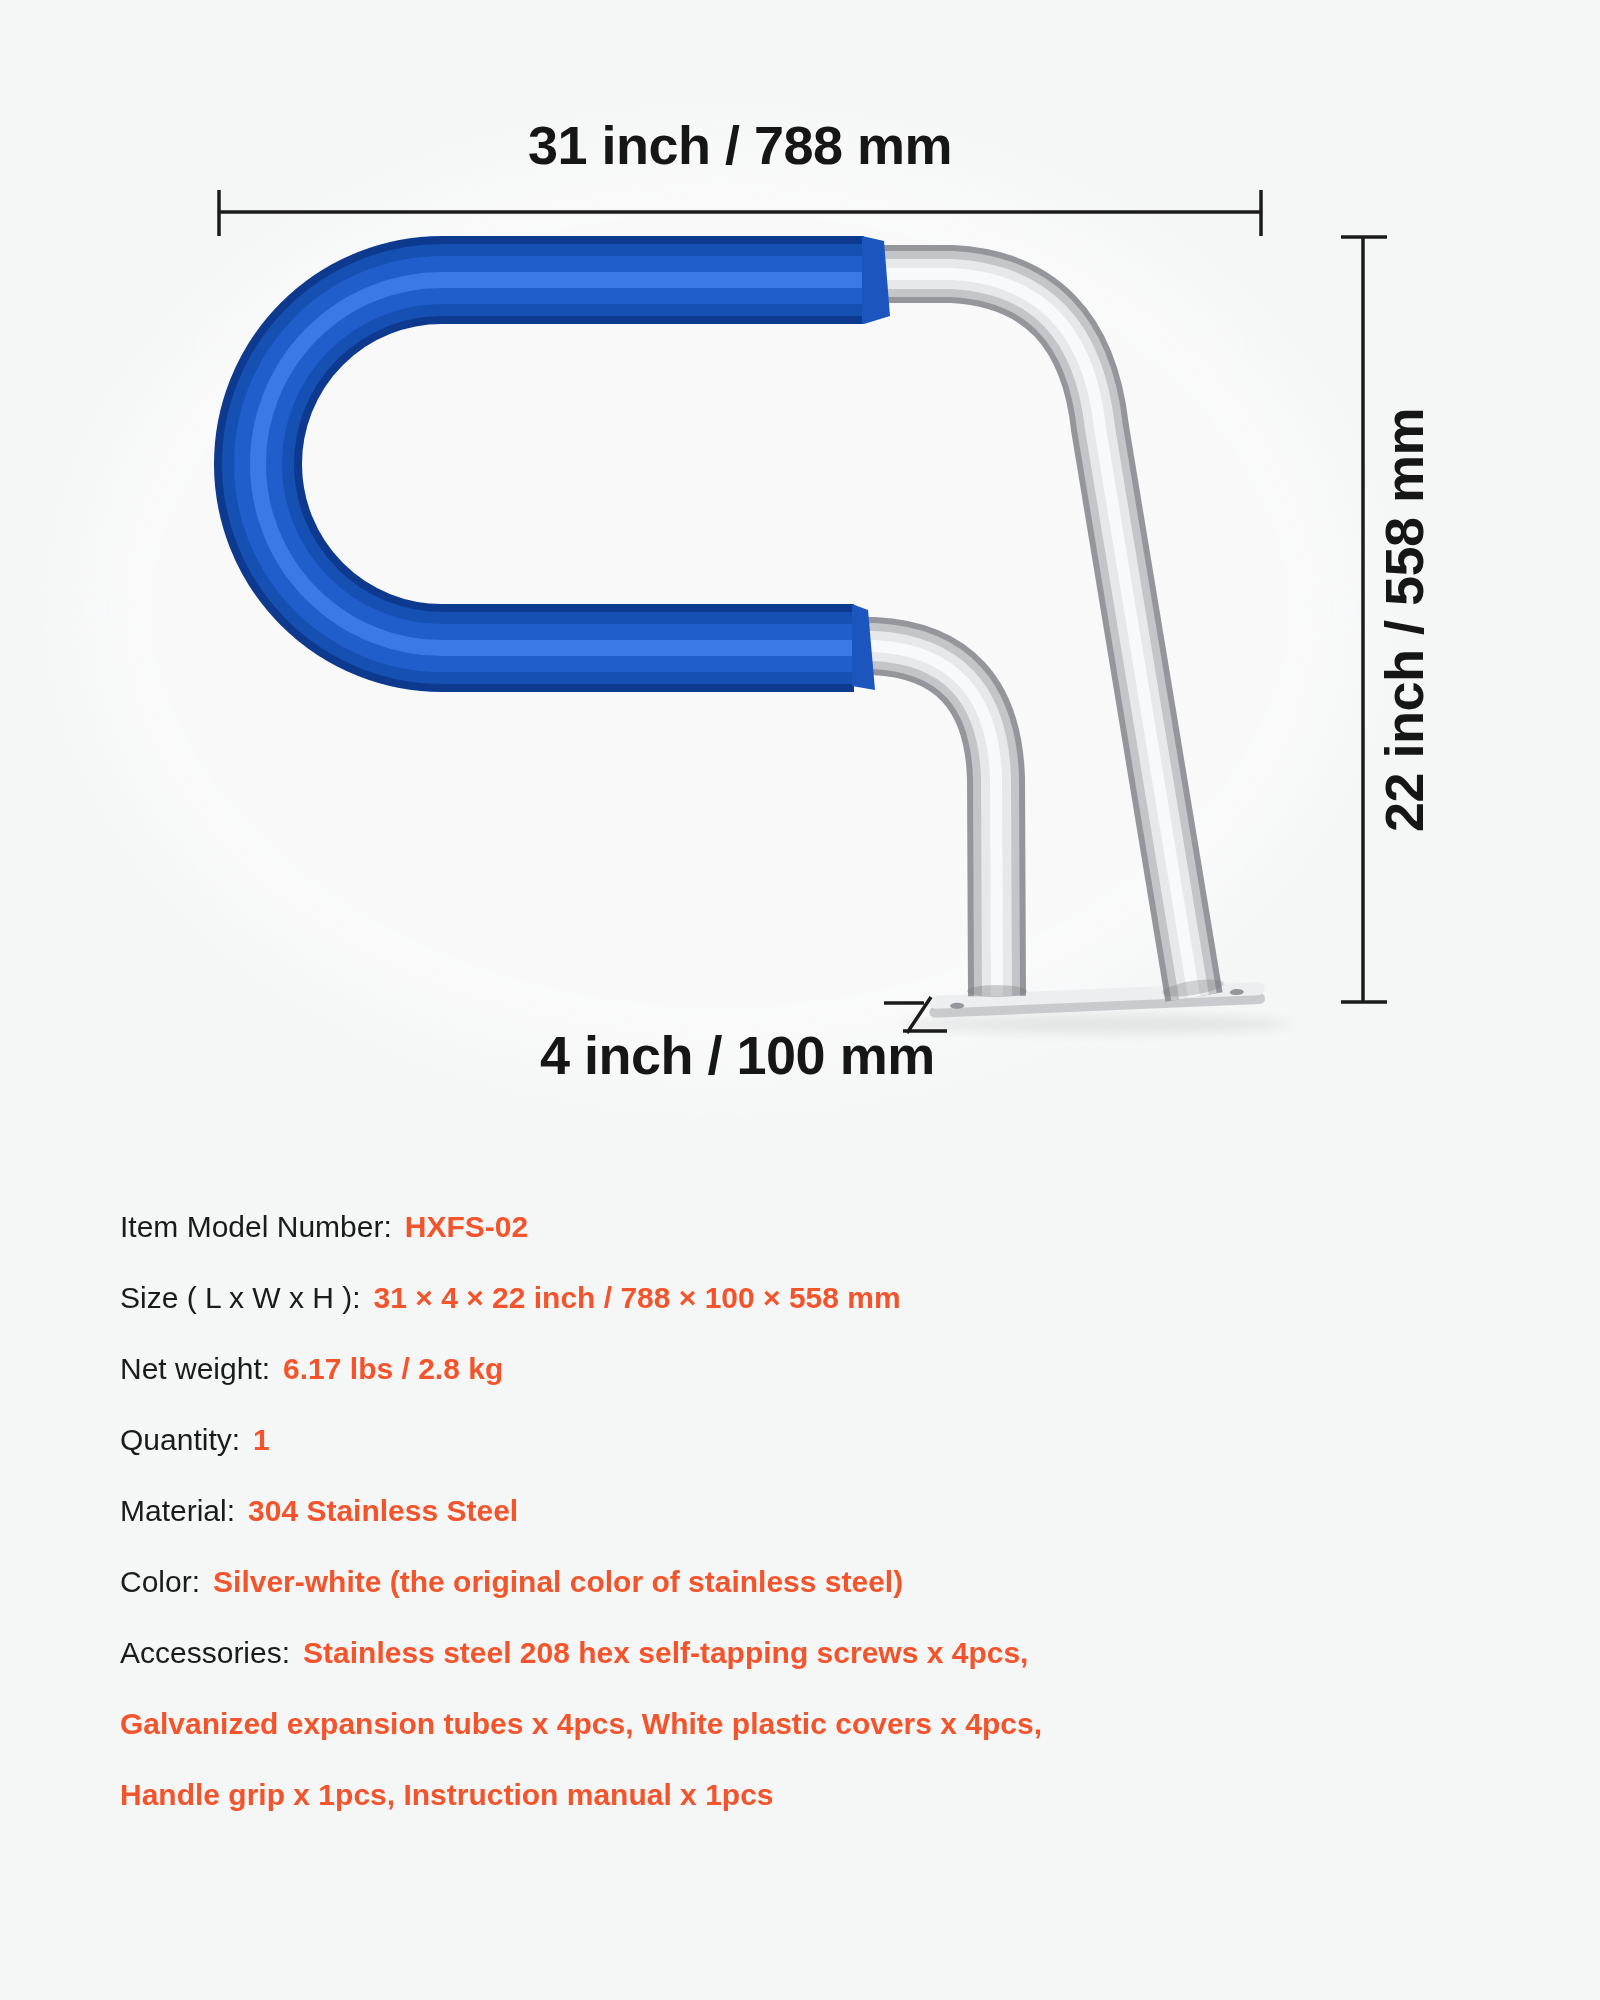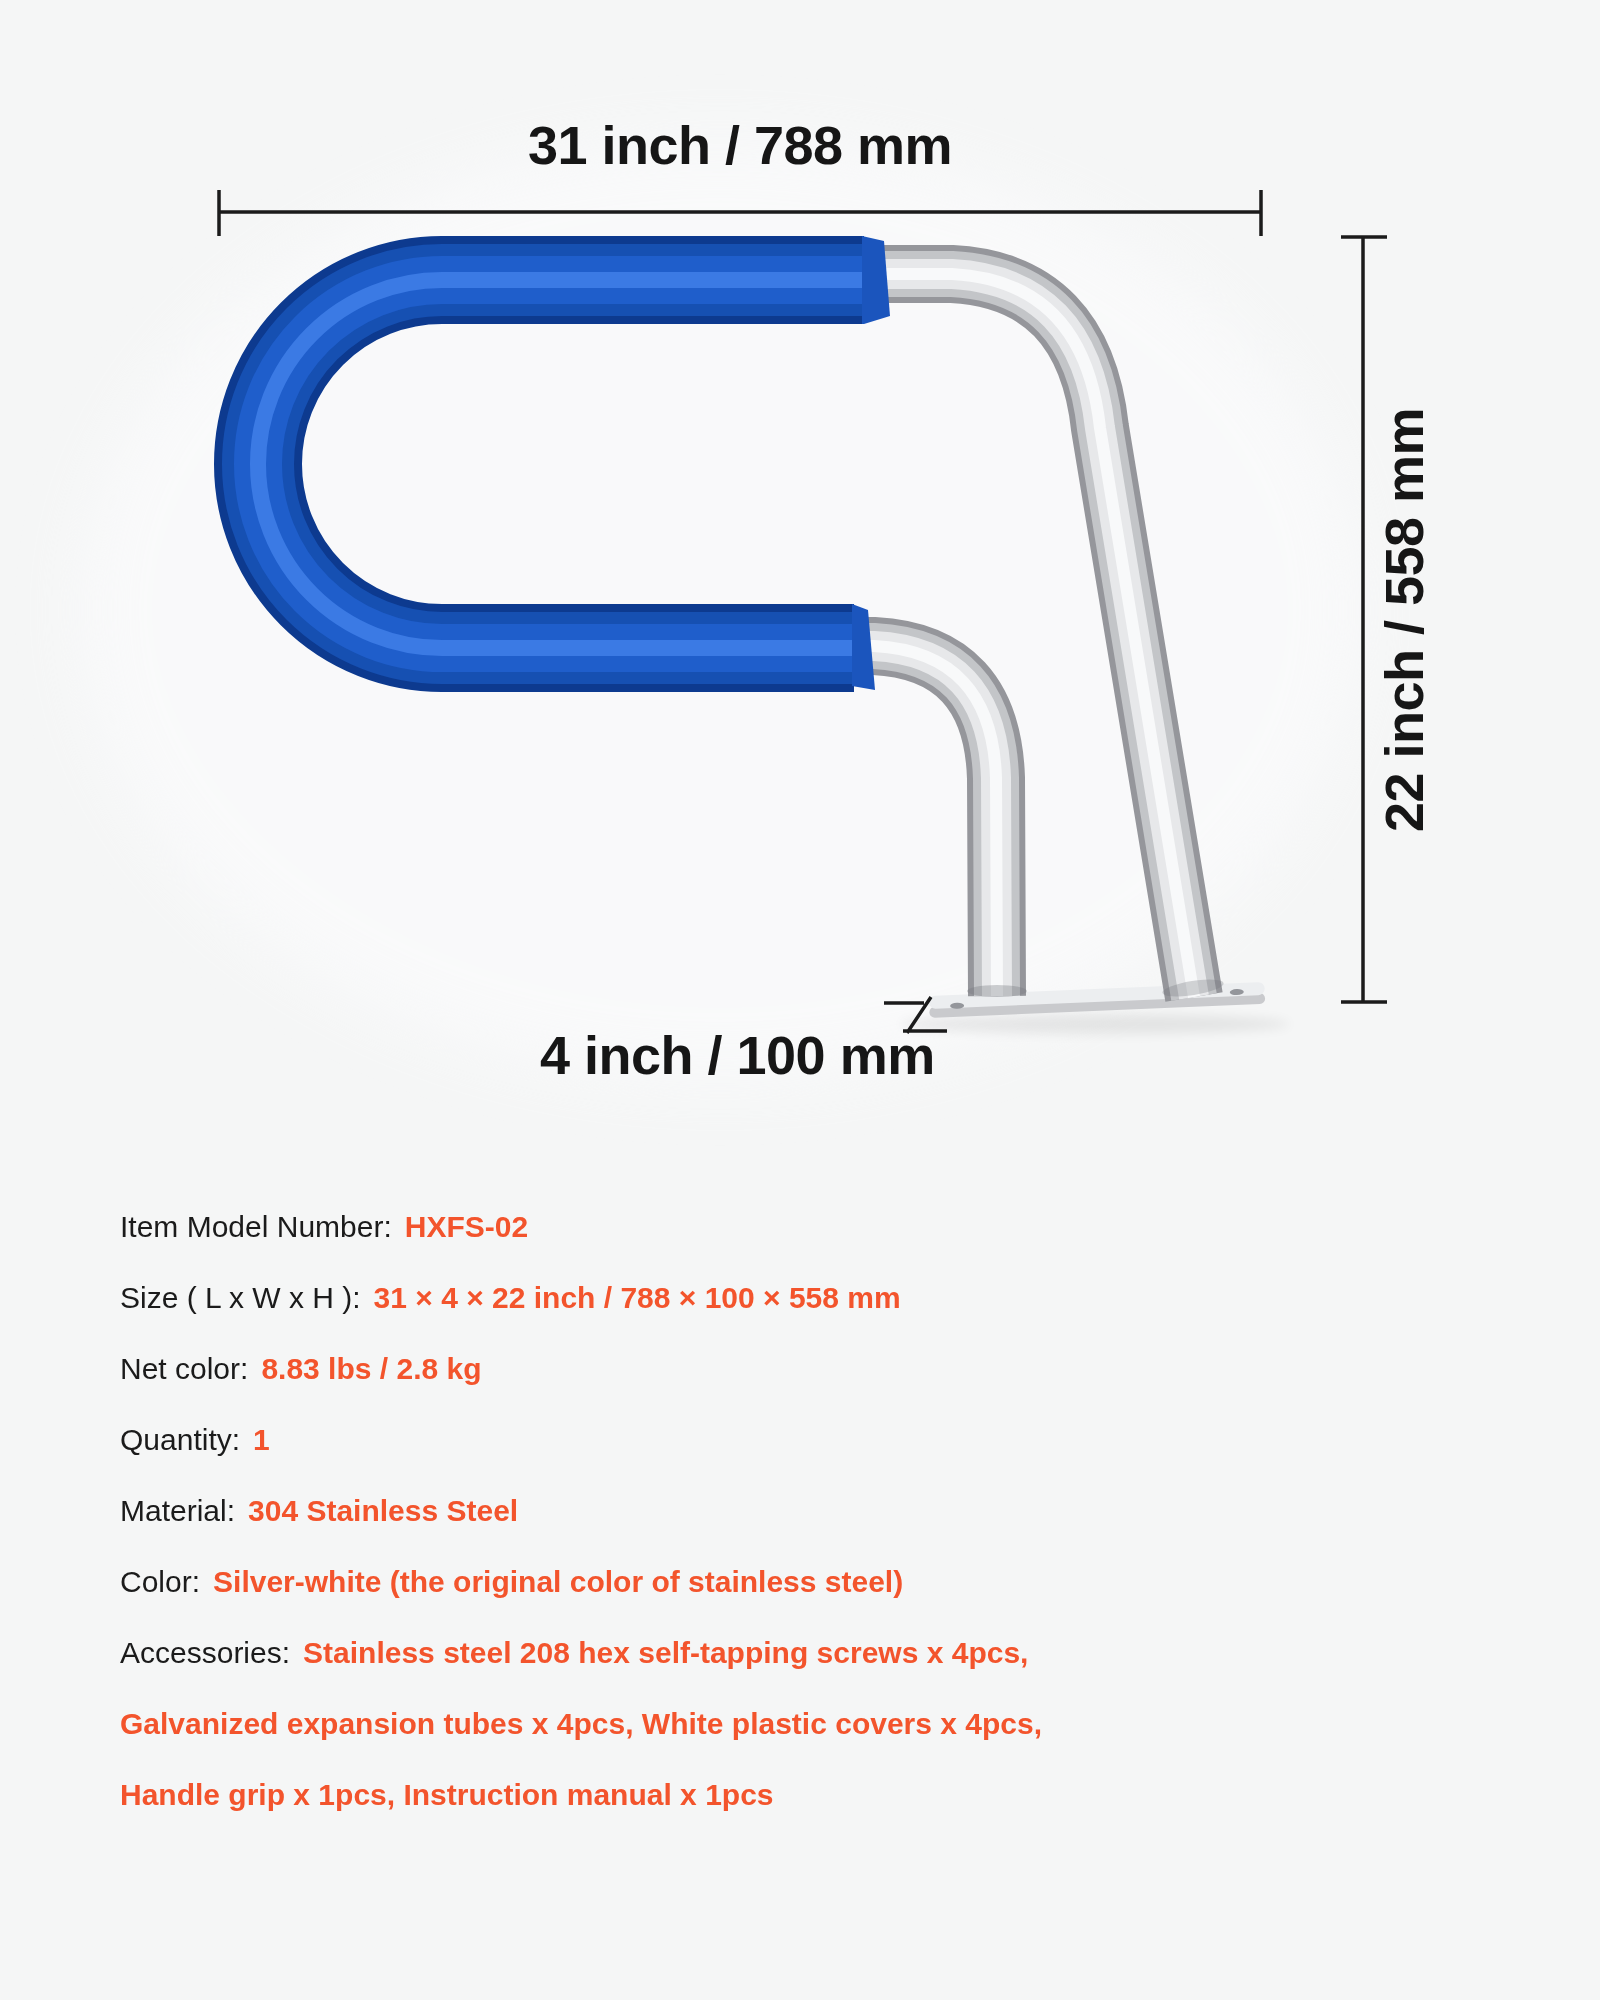--- a/index.html
+++ b/index.html
@@ -123,21 +123,21 @@
 </div>
 
 <div class="specs">
   <div class="spec-line">
     <span class="spec-label">Item Model Number:</span><span class="spec-value">HXFS-02</span>
   </div>
   <div class="spec-line">
     <span class="spec-label">Size ( L x W x H ):</span><span class="spec-value">31 × 4 × 22 inch / 788 × 100 × 558 mm</span>
   </div>
   <div class="spec-line">
-    <span class="spec-label">Net color:</span><span class="spec-value">8.83 lbs / 2.8 kg</span>
+    <span class="spec-label">Net weight:</span><span class="spec-value">6.17 lbs / 2.8 kg</span>
   </div>
   <div class="spec-line">
     <span class="spec-label">Quantity:</span><span class="spec-value">1</span>
   </div>
   <div class="spec-line">
     <span class="spec-label">Material:</span><span class="spec-value">304 Stainless Steel</span>
   </div>
   <div class="spec-line">
     <span class="spec-label">Color:</span><span class="spec-value">Silver-white (the original color of stainless steel)</span>
   </div>

